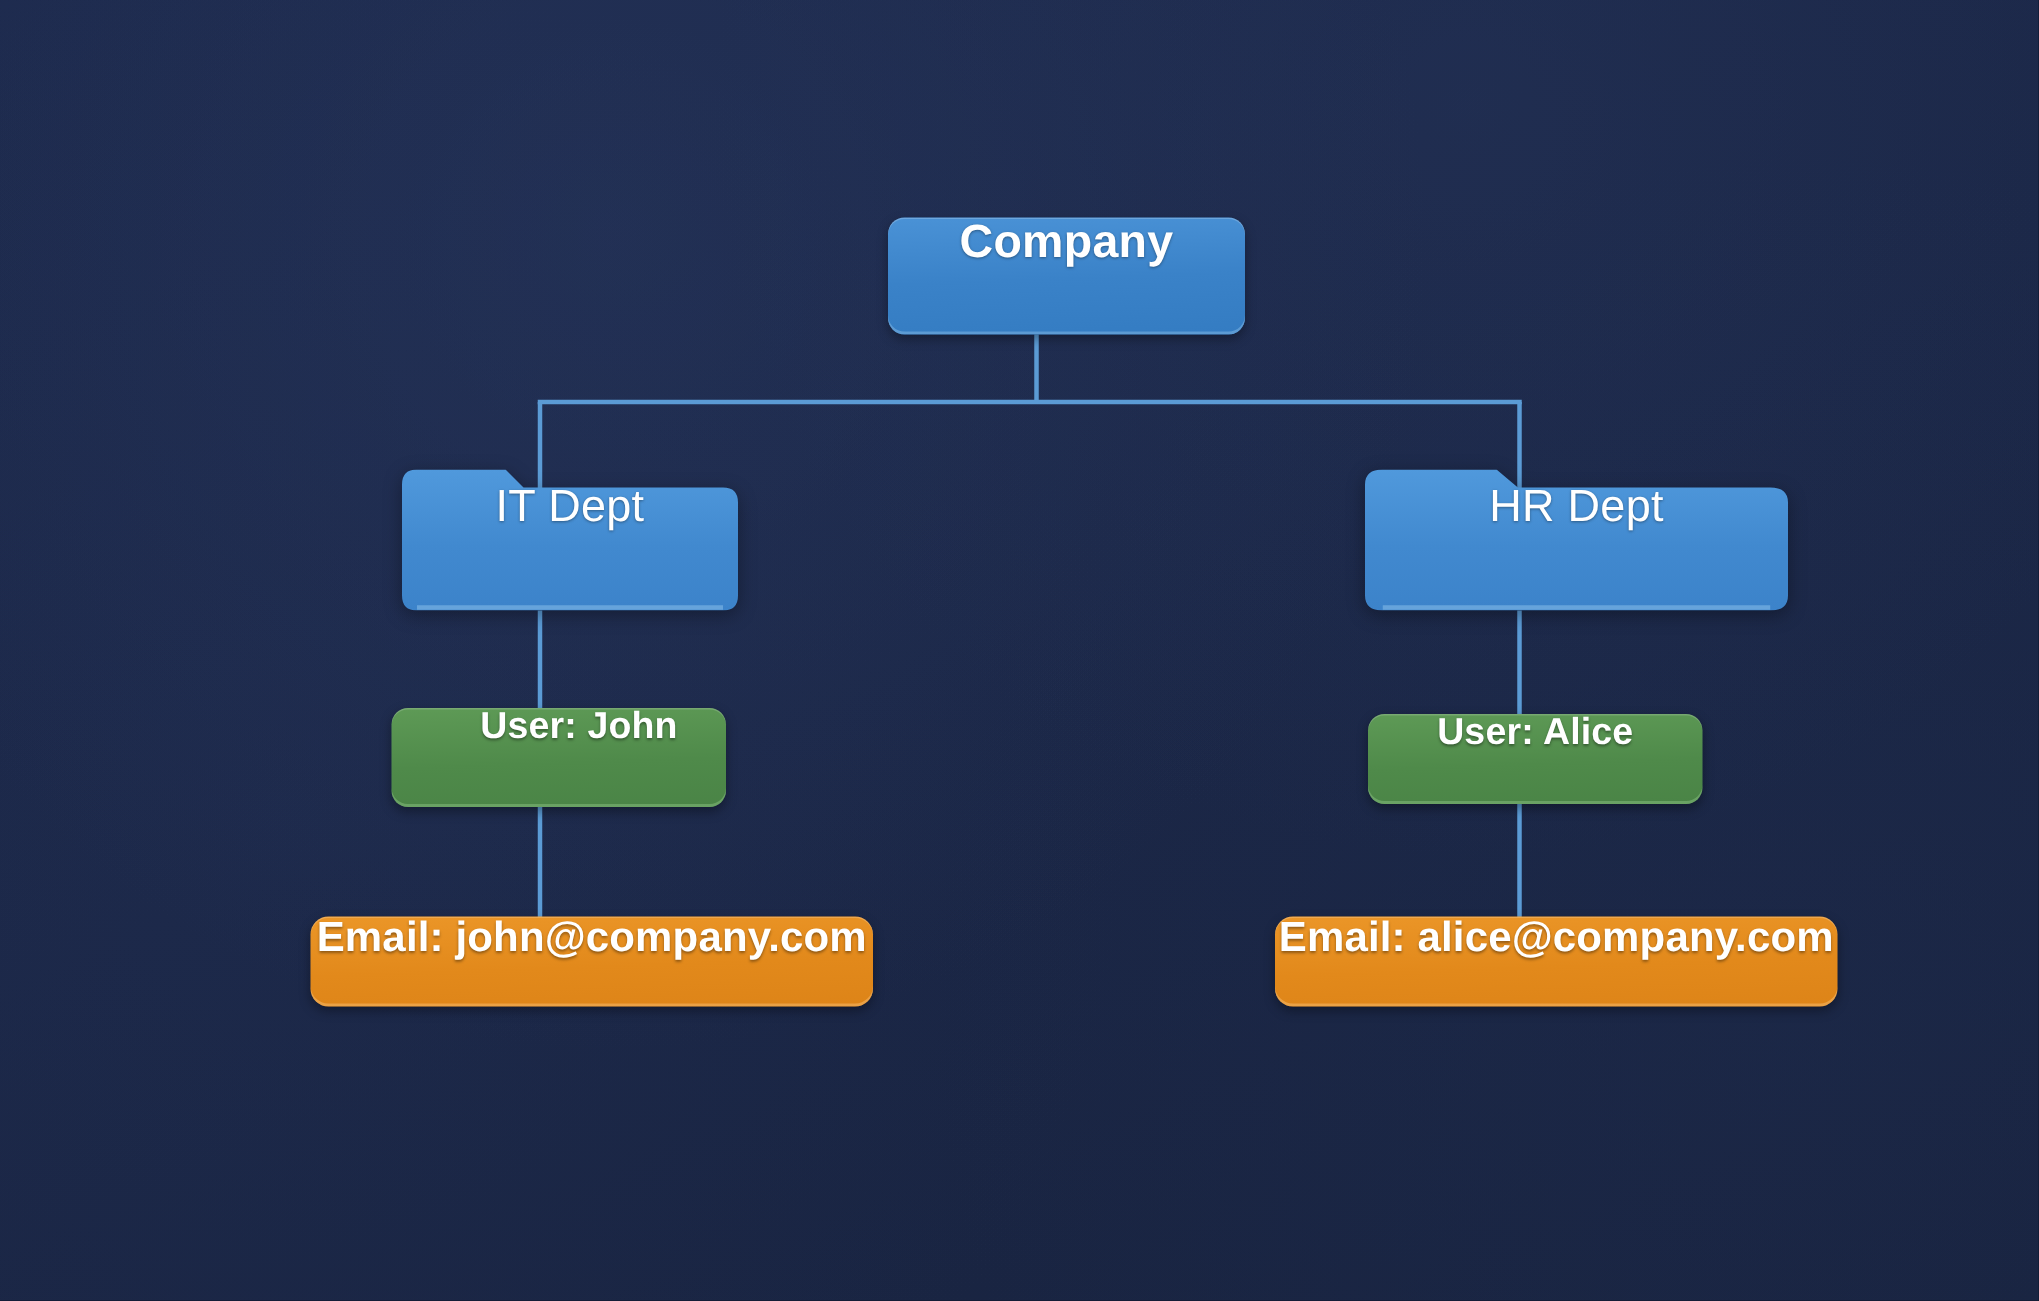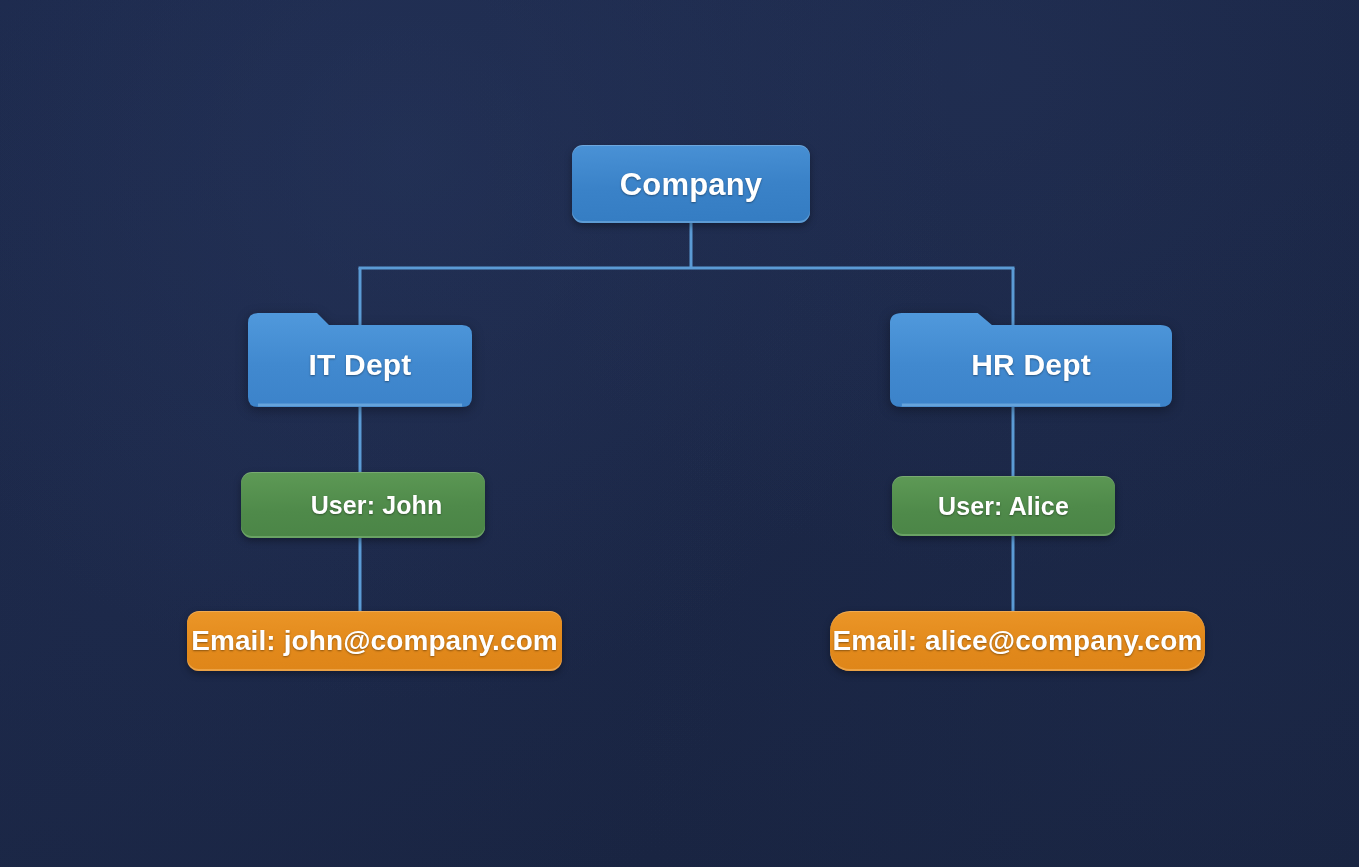--- a/index.html
+++ b/index.html
@@ -25,26 +25,27 @@
     position: absolute;
     left: 0; top: 0;
     width: 1359px;
     height: 867px;
     pointer-events: none;
   }
   .node {
     position: absolute;
     box-sizing: border-box;
     display: flex;
-    align-items: center;
+    align-items: flex-start;
     justify-content: center;
     color: #ffffff;
     text-shadow: 0 1px 2px rgba(0,0,0,0.38);
     white-space: nowrap;
     user-select: none;
+    margin-left: 20px;
   }
   .node-label {
     display: block;
     line-height: 1;
   }
 
   
   .n-root {
     border-radius: 11px;
     background: linear-gradient(178deg, #4a92d6 0%, #3a82c8 52%, #347cc2 100%);
@@ -55,21 +56,21 @@
     font-size: 31px;
     font-weight: 700;
     letter-spacing: 0.2px;
   }
 
   
   .n-folder {
     background: transparent;
     box-shadow: none;
     font-size: 30px;
-    font-weight: 700;
+    font-weight: 400;
     letter-spacing: 0.2px;
   }
   .n-folder .folder-bg {
     position: absolute;
     left: 0; top: 0;
     width: 100%;
     height: 100%;
     filter: drop-shadow(0 3px 6px rgba(0,0,0,0.34));
   }
   .n-folder .node-label {
@@ -149,29 +150,29 @@
             <stop offset="55%" stop-color="#4189cf"></stop>
             <stop offset="100%" stop-color="#3c83ca"></stop>
           </linearGradient>
         </defs>
         <path d="M 10 0 L 74 0 L 86 12 L 228 12 Q 238 12 238 22 L 238 84 Q 238 94 228 94 L 10 94 Q 0 94 0 84 L 0 10 Q 0 0 10 0 Z" fill="url(#fg-hr-dept)"></path>
         <path d="M 10 92 L 228 92" stroke="rgba(130,185,230,0.60)" stroke-width="3" fill="none"></path>
       </svg>
     <span class="node-label">HR Dept</span>
   </div>
 
-  <div class="node n-user" style="left: 241px; top: 472px; width: 244px; height: 66px; padding-left: 27px;">
+  <div class="node n-user" style="left: 241px; top: 472px; width: 223px; height: 66px; padding-left: 27px;">
     <span class="node-label">User: John</span>
   </div>
 
   <div class="node n-user" style="left: 892px; top: 476px; width: 223px; height: 60px;">
     <span class="node-label">User: Alice</span>
   </div>
 
   <div class="node n-email" style="left: 187px; top: 611px; width: 375px; height: 60px;">
     <span class="node-label">Email: john@company.com</span>
   </div>
 
-  <div class="node n-email" style="left: 830px; top: 611px; width: 375px; height: 60px; border-radius: 20px;">
+  <div class="node n-email" style="left: 830px; top: 611px; width: 375px; height: 60px;">
     <span class="node-label">Email: alice@company.com</span>
   </div>
 
 </div>
 
 </body></html>

